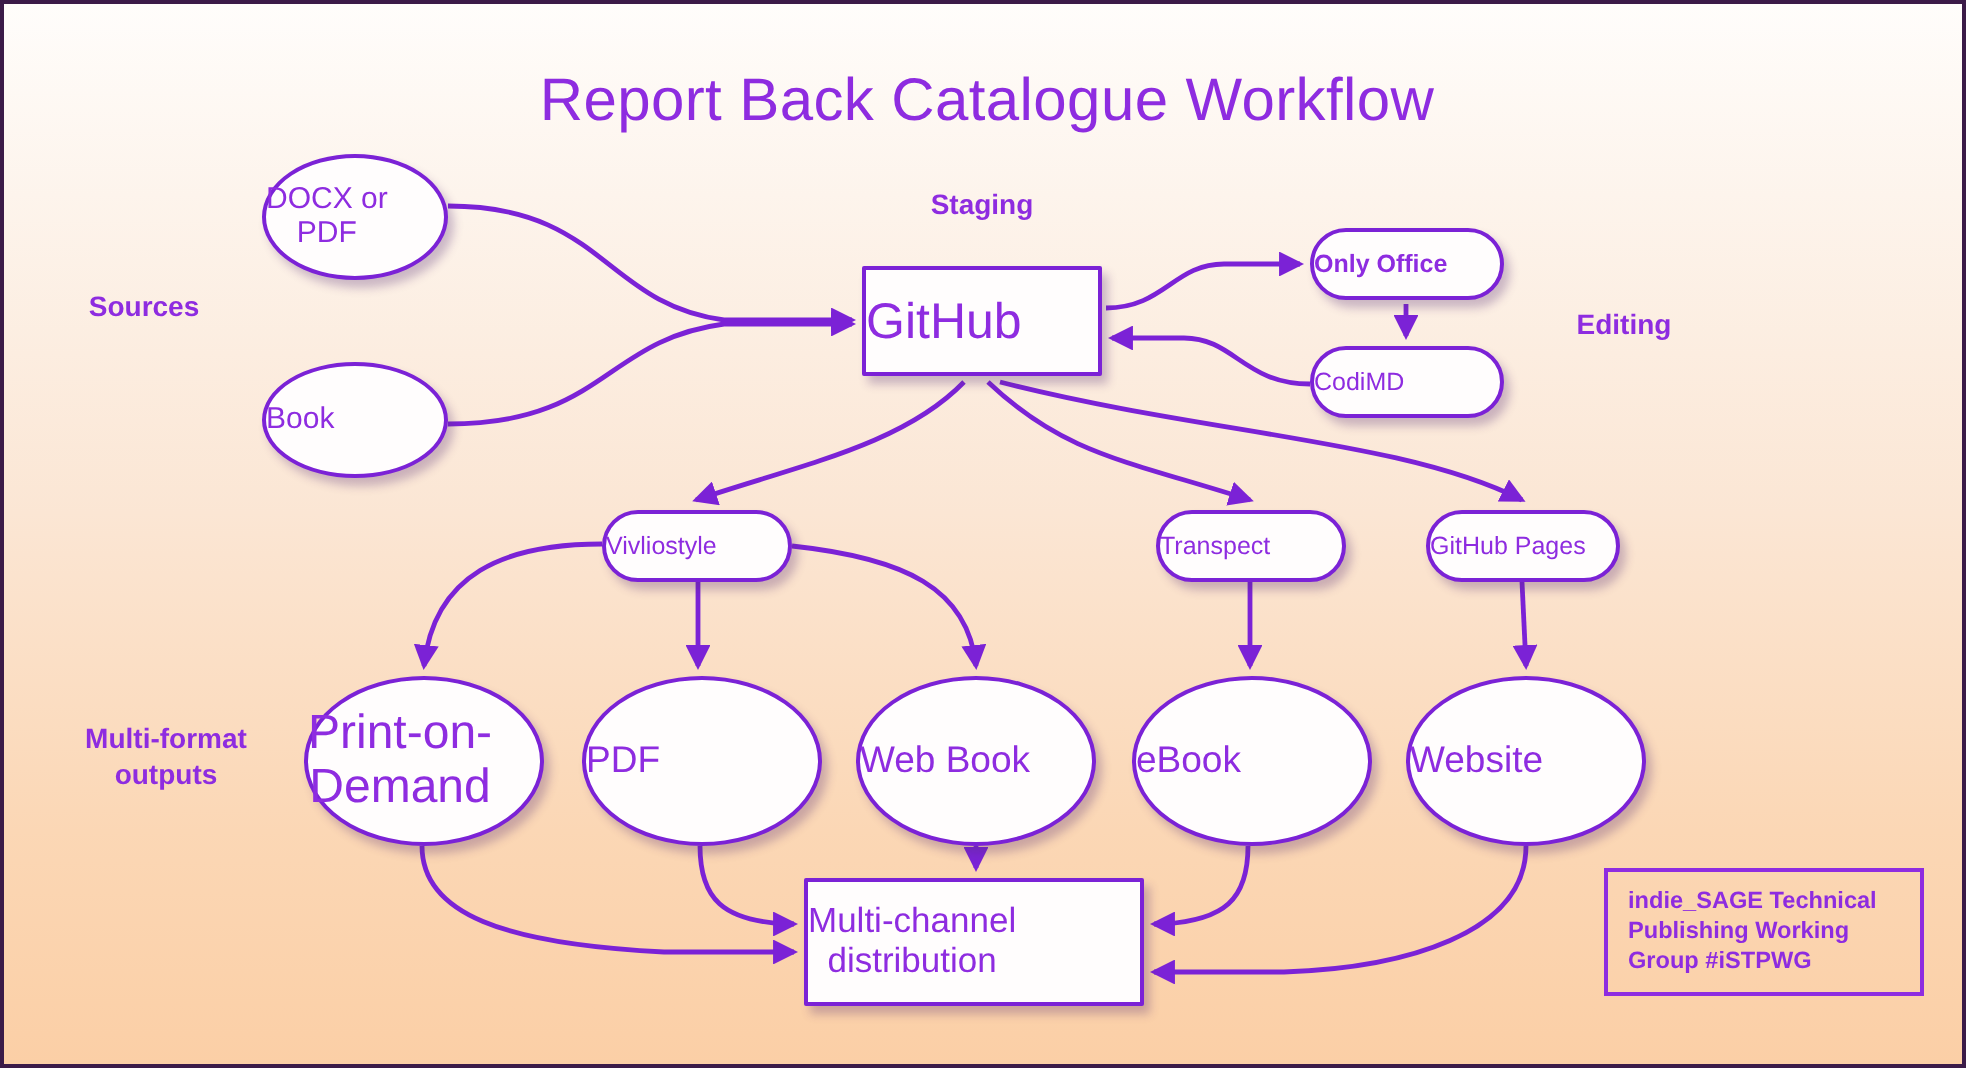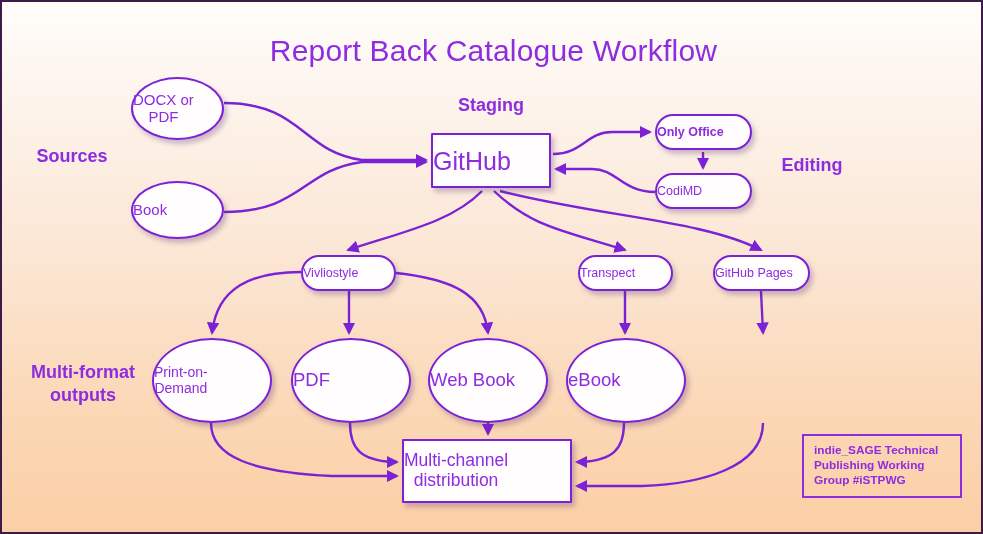--- a/index.html
+++ b/index.html
@@ -39,21 +39,21 @@
     text-align: center;
     font-size: 30px;
     font-weight: 400;
     color: #8e2ce0;
     letter-spacing: 0.2px;
   }
 
   
   .band-label {
     position: absolute;
-    font-size: 18px;
+    font-size: 14px;
     font-weight: bold;
     color: #8e2ce0;
     text-align: center;
     line-height: 1.25;
   }
 
   
   .node {
     position: absolute;
     background: #fffdfd;
@@ -74,21 +74,21 @@
   .n-onlyoffice  { left: 653px; top: 112px; width: 97px;  height: 36px; font-size: 12.5px; font-weight: bold; }
   .n-codimd      { left: 653px; top: 171px; width: 97px;  height: 36px; font-size: 12.5px; }
 
   .n-docx        { left: 129px; top: 75px;  width: 93px;  height: 63px; font-size: 15px; }
   .n-pids        { left: 129px; top: 179px; width: 93px;  height: 58px; font-size: 15px; }
 
   .n-vivliostyle { left: 299px; top: 253px; width: 95px;  height: 36px; font-size: 12.5px; }
   .n-transpect   { left: 576px; top: 253px; width: 95px;  height: 36px; font-size: 12.5px; }
   .n-ghpages     { left: 711px; top: 253px; width: 97px;  height: 36px; font-size: 12.5px; }
 
-  .n-pod         { left: 150px; top: 336px; width: 120px; height: 85px; font-size: 14px; }
+  .n-pod         { left: 150px; top: 336px; width: 120px; height: 85px; font-size: 24px; }
   .n-pdf         { left: 289px; top: 336px; width: 120px; height: 85px; font-size: 18.5px; }
   .n-webbook     { left: 426px; top: 336px; width: 120px; height: 85px; font-size: 18.5px; }
   .n-ebook       { left: 564px; top: 336px; width: 120px; height: 85px; font-size: 18.5px; }
   .n-website     { left: 701px; top: 336px; width: 120px; height: 85px; font-size: 18.5px; }
 
   .n-multichannel{ left: 400px; top: 437px; width: 170px; height: 64px; font-size: 17.5px; border-radius: 11px; }
 
   
   .credit {
     position: absolute;
@@ -175,20 +175,21 @@
 
   <div class="node ellipse n-pod">
     <div>
       <span>Print-on-</span><br>
       <span>Demand</span>
     </div>
   </div>
   <div class="node ellipse n-pdf">PDF</div>
   <div class="node ellipse n-webbook">Web Book</div>
   <div class="node ellipse n-ebook">eBook</div>
+  <div class="node ellipse n-website">Website</div>
 
   <div class="node rect n-multichannel">
     <div>
       <span>Multi-channel</span><br>
       <span>distribution</span>
     </div>
   </div>
 
   <div class="credit">
     <span>indie_SAGE Technical</span><br>

